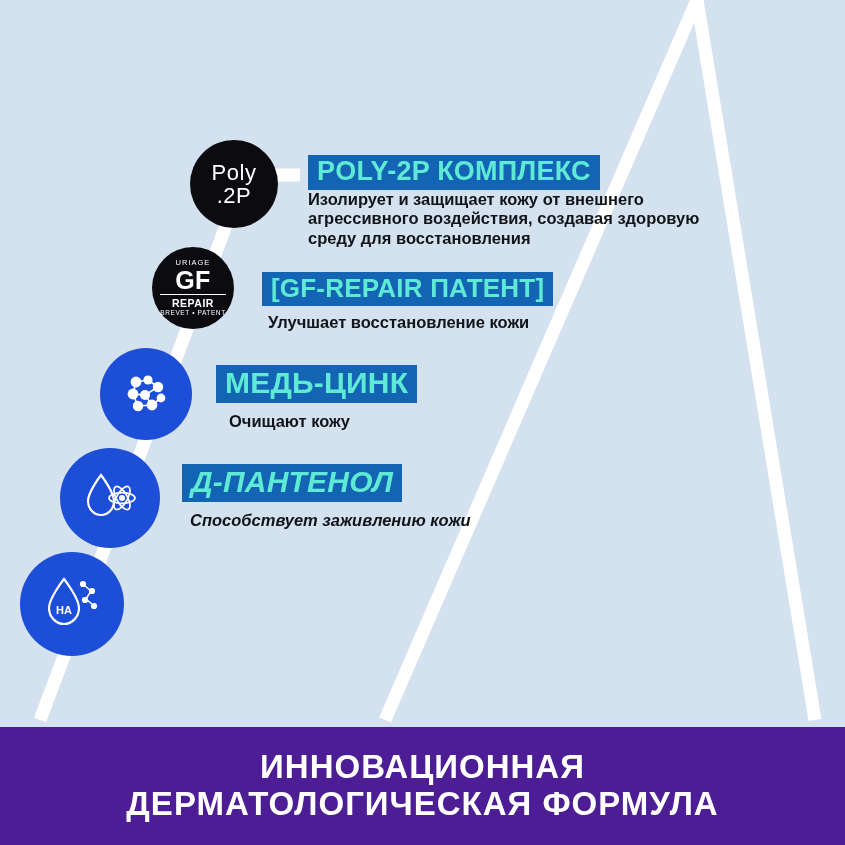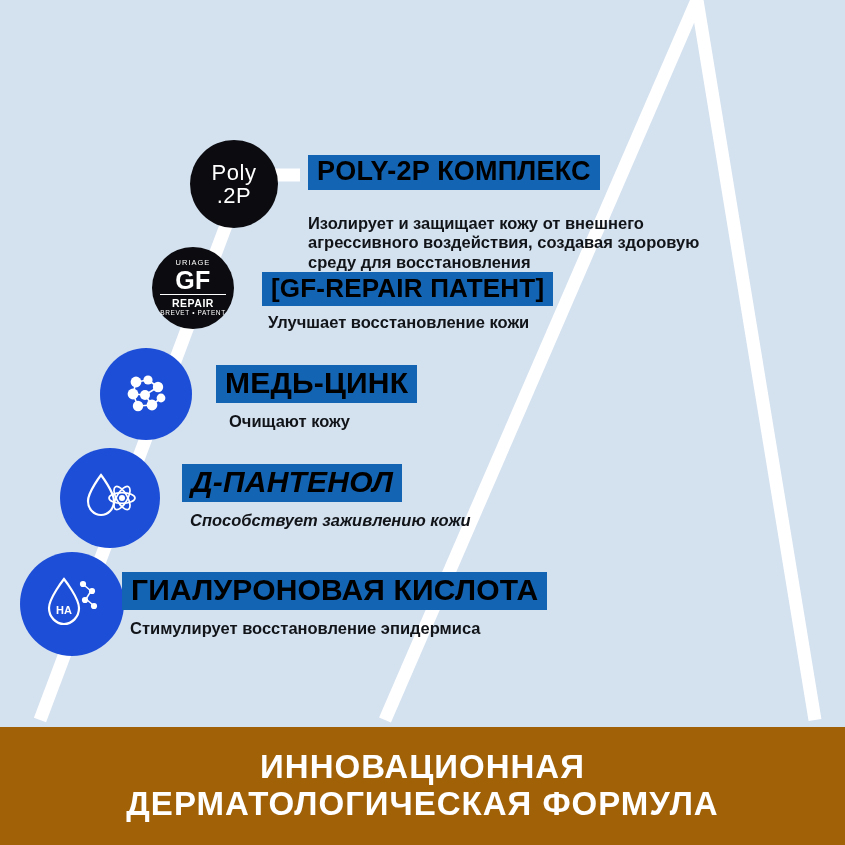--- a/index.html
+++ b/index.html
@@ -42,21 +42,21 @@
   .badge.blue {
     background: #1d4ed8;
     color: #ffffff;
   }
   .texts {
     position: absolute;
   }
   .title {
     display: inline-block;
     background: #1464b4;
-    color: #000000;
+    color: #5eead4;
     font-weight: bold;
     letter-spacing: 0.2px;
     padding: 3px 9px 5px 9px;
     white-space: nowrap;
     line-height: 1.0;
   }
   .desc {
     color: #111418;
     font-weight: bold;
     line-height: 1.18;
@@ -108,21 +108,21 @@
     margin-top: 2px;
   }
 
   
   #footer {
     position: absolute;
     left: 0;
     bottom: 0;
     width: 845px;
     height: 118px;
-    background: #a16207;
+    background: #4c1d95;
     color: #ffffff;
     display: flex;
     flex-direction: column;
     align-items: center;
     justify-content: center;
     text-align: center;
   }
   #footer .l1 {
     font-size: 33px;
     font-weight: bold;
@@ -150,21 +150,21 @@
   </svg>
 
   <div class="badge dark" style="left:190px; top:140px; width:88px; height:88px;">
     <div class="poly-text">
       <div class="poly-top">Poly</div>
       <div class="poly-bottom">.2P</div>
     </div>
   </div>
   <div class="texts" style="left:308px; top:155px;">
     <div class="title" style="font-size:27px;">POLY-2P КОМПЛЕКС</div>
-    <div class="desc" style="font-size:16.5px; margin-top:24px;">Изолирует и защищает кожу от внешнего
+    <div class="desc" style="font-size:16.5px; margin-top:0;">Изолирует и защищает кожу от внешнего
 агрессивного воздействия, создавая здоровую
 среду для восстановления</div>
   </div>
 
   <div class="badge dark" style="left:152px; top:247px; width:82px; height:82px;">
     <div class="gf-inner">
       <div class="gf-uriage">URIAGE</div>
       <div class="gf-main">GF</div>
       <div class="gf-repair">REPAIR</div>
       <div class="gf-brevet">BREVET • PATENT</div>
@@ -231,23 +231,19 @@
       </g>
       <g fill="#ffffff">
         <circle cx="46" cy="15" r="3.1"></circle>
         <circle cx="55" cy="22" r="3.1"></circle>
         <circle cx="48" cy="31" r="3.1"></circle>
         <circle cx="57" cy="37" r="3.1"></circle>
       </g>
       <text x="27" y="45" text-anchor="middle" fill="#ffffff" font-family="Liberation Sans, sans-serif" font-size="11" font-weight="bold">HA</text>
     </svg>
   </div>
-  <div class="texts" style="left:122px; top:572px;">
-    <div class="title" style="font-size:30px;">ГИАЛУРОНОВАЯ КИСЛОТА</div>
-    <div class="desc" style="font-size:16.5px; margin-top:9px; margin-left:8px;">Стимулирует восстановление эпидермиса</div>
-  </div>
 
   <div id="footer">
     <div class="l1">ИННОВАЦИОННАЯ</div>
     <div class="l2">ДЕРМАТОЛОГИЧЕСКАЯ ФОРМУЛА</div>
   </div>
 
 </div>
 
 </body></html>

